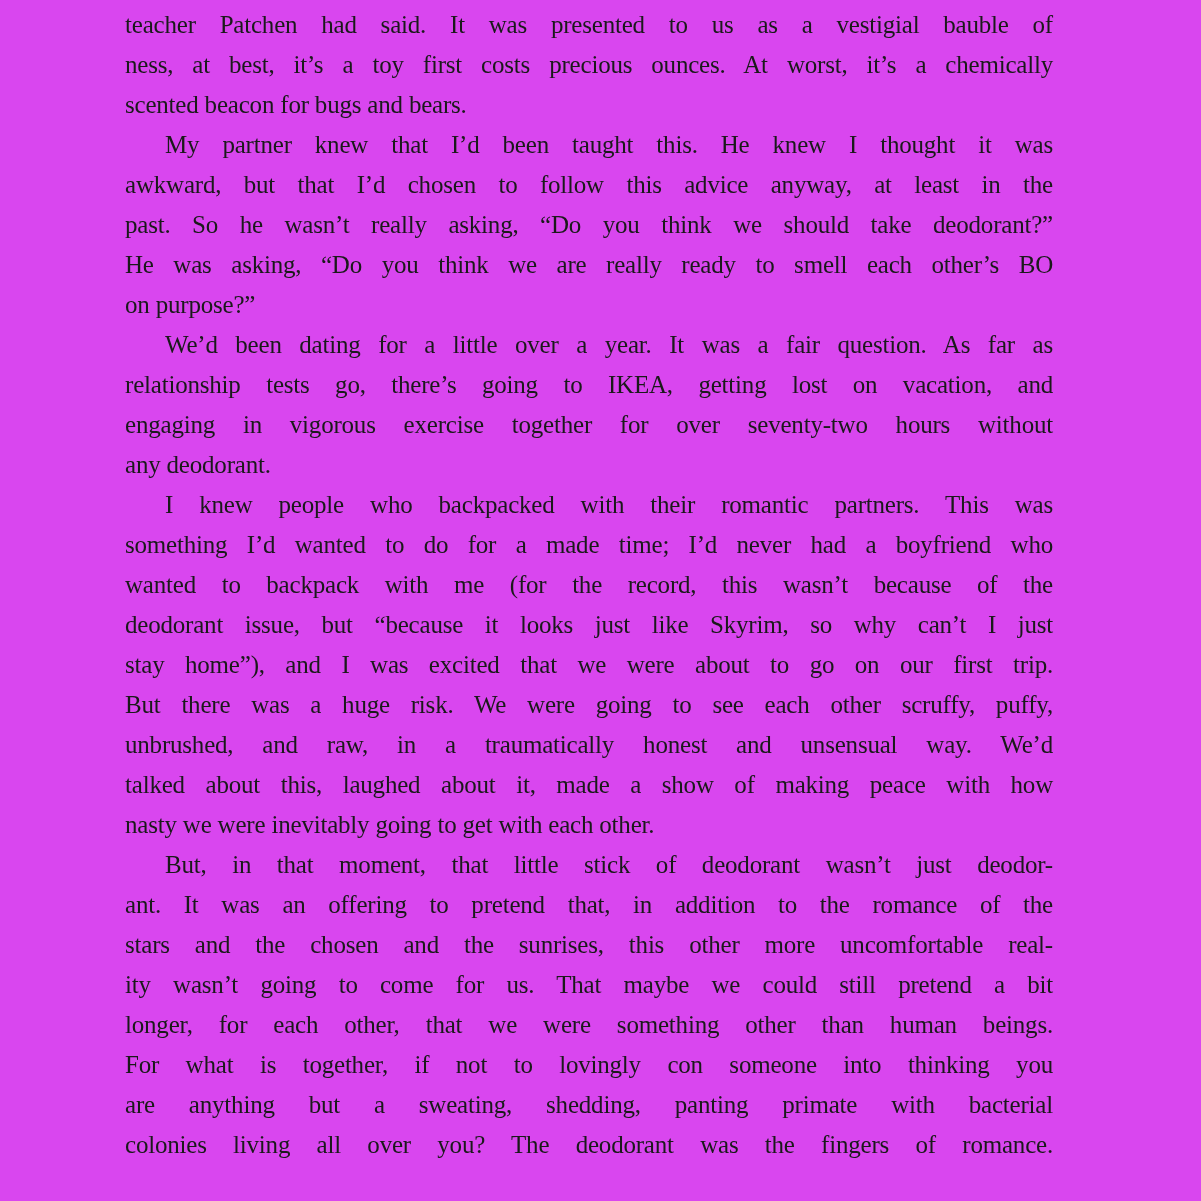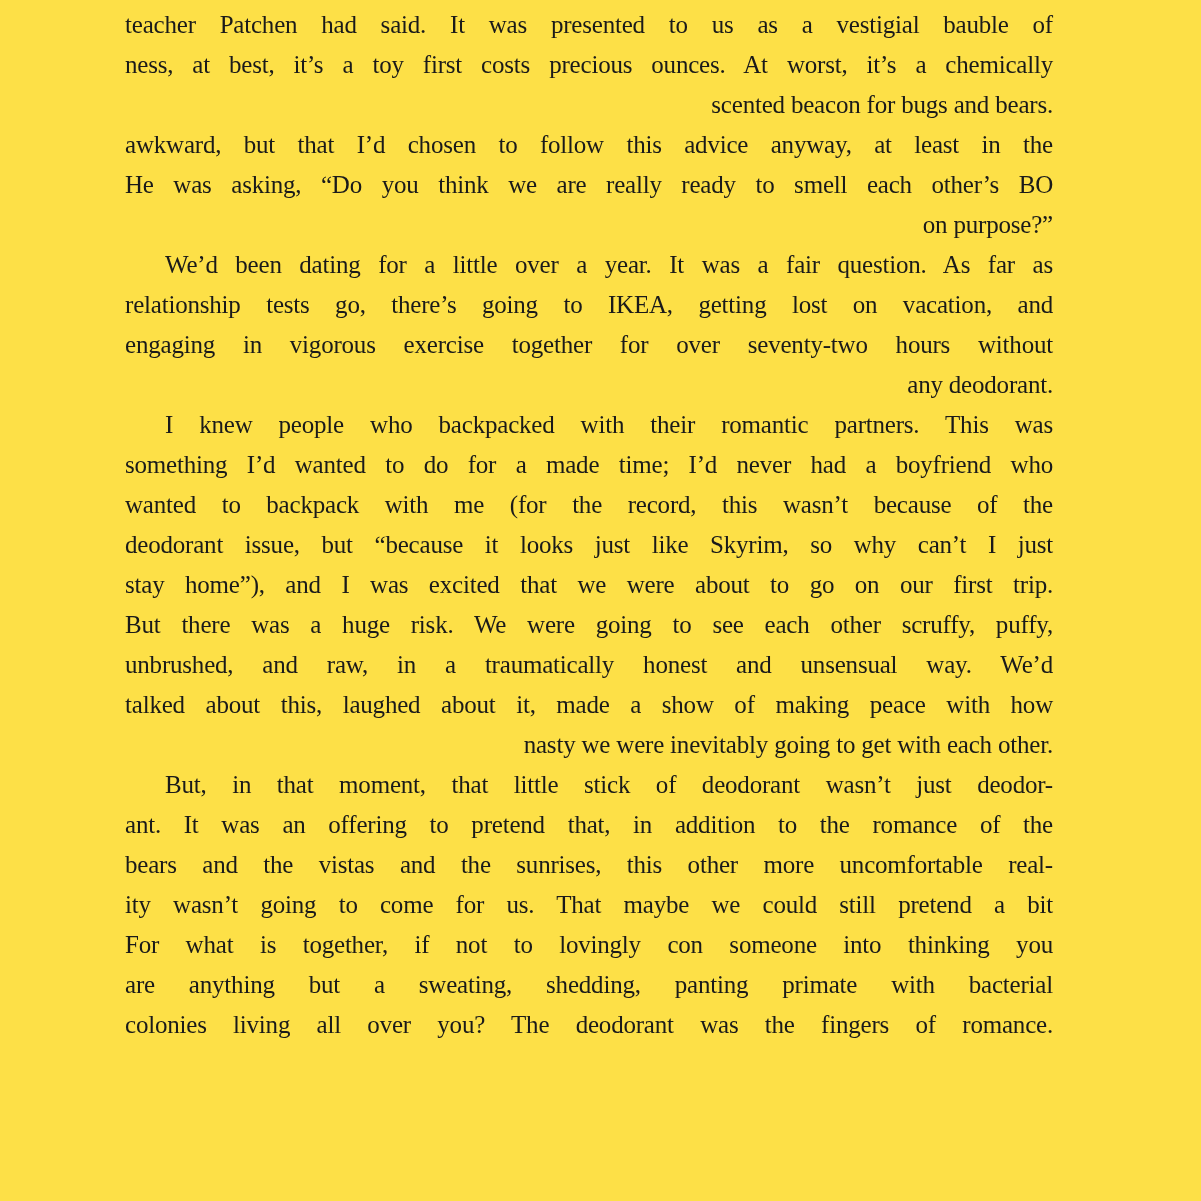--- a/index.html
+++ b/index.html
@@ -4,21 +4,21 @@
 <style>
   html, body {
     margin: 0;
     padding: 0;
     background: #ffffff;
   }
   .page {
     position: relative;
     width: 1201px;
     height: 1201px;
-    background: #fde047;
+    background: #d946ef;
     overflow: hidden;
   }
   .text-block {
     box-sizing: border-box;
     padding: 5px 148px 0 125px;
     width: 1201px;
   }
   .para {
     margin: 0;
     padding: 0;
@@ -26,41 +26,43 @@
   .line {
     font-family: "Liberation Serif", "DejaVu Serif", serif;
     font-size: 25px;
     line-height: 40px;
     color: #1a1a1a;
     letter-spacing: -0.2px;
     text-align: justify;
     text-align-last: justify;
   }
   .line.end {
-    text-align: right;
+    text-align: left;
     text-align-last: auto;
   }
   .line.indent {
     text-indent: 40px;
   }
 </style>
 </head>
 <body>
 
 <div class="page">
   <div class="text-block">
 
     <div class="para">
       <div class="line">teacher Patchen had said. It was presented to us as a vestigial bauble of</div>
       <div class="line">ness, at best, it’s a toy first costs precious ounces. At worst, it’s a chemically</div>
       <div class="line end">scented beacon for bugs and bears.</div>
     </div>
 
     <div class="para">
+      <div class="line indent">My partner knew that I’d been taught this. He knew I thought it was</div>
       <div class="line">awkward, but that I’d chosen to follow this advice anyway, at least in the</div>
+      <div class="line">past. So he wasn’t really asking, “Do you think we should take deodorant?”</div>
       <div class="line">He was asking, “Do you think we are really ready to smell each other’s BO</div>
       <div class="line end">on purpose?”</div>
     </div>
 
     <div class="para">
       <div class="line indent">We’d been dating for a little over a year. It was a fair question. As far as</div>
       <div class="line">relationship tests go, there’s going to IKEA, getting lost on vacation, and</div>
       <div class="line">engaging in vigorous exercise together for over seventy-two hours without</div>
       <div class="line end">any deodorant.</div>
     </div>
@@ -73,21 +75,22 @@
       <div class="line">stay home”), and I was excited that we were about to go on our first trip.</div>
       <div class="line">But there was a huge risk. We were going to see each other scruffy, puffy,</div>
       <div class="line">unbrushed, and raw, in a traumatically honest and unsensual way. We’d</div>
       <div class="line">talked about this, laughed about it, made a show of making peace with how</div>
       <div class="line end">nasty we were inevitably going to get with each other.</div>
     </div>
 
     <div class="para">
       <div class="line indent">But, in that moment, that little stick of deodorant wasn’t just deodor-</div>
       <div class="line">ant. It was an offering to pretend that, in addition to the romance of the</div>
-      <div class="line">bears and the vistas and the sunrises, this other more uncomfortable real-</div>
+      <div class="line">stars and the chosen and the sunrises, this other more uncomfortable real-</div>
       <div class="line">ity wasn’t going to come for us. That maybe we could still pretend a bit</div>
+      <div class="line">longer, for each other, that we were something other than human beings.</div>
       <div class="line">For what is together, if not to lovingly con someone into thinking you</div>
       <div class="line">are anything but a sweating, shedding, panting primate with bacterial</div>
       <div class="line">colonies living all over you? The deodorant was the fingers of romance.</div>
     </div>
 
   </div>
 </div>
 
 </body></html>

